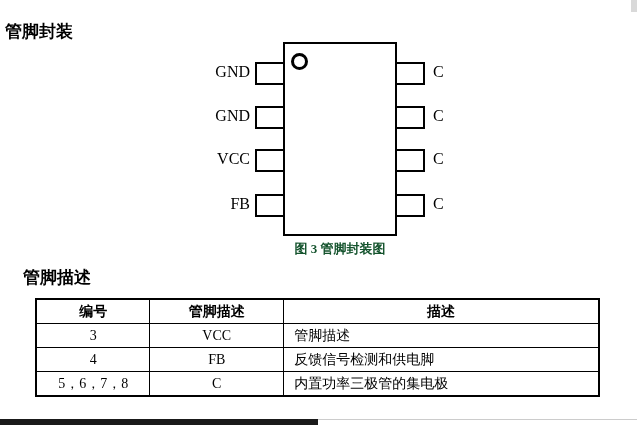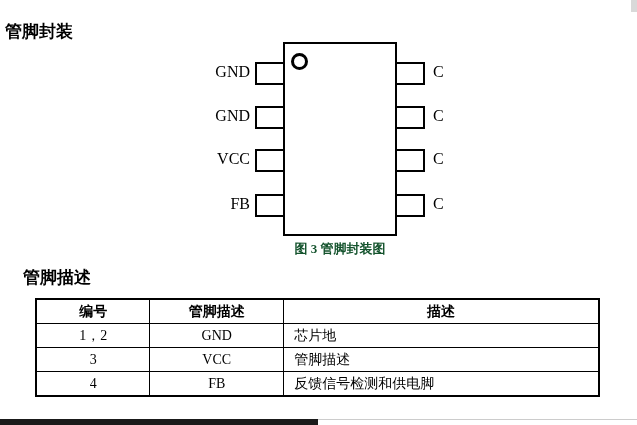--- a/index.html
+++ b/index.html
@@ -157,33 +157,33 @@
         <col class="col-name">
         <col class="col-desc">
     </colgroup>
     <tbody>
         <tr>
       <th>编号</th>
       <th>管脚描述</th>
       <th>描述</th>
     </tr>
     <tr>
-      <td>1，2</td>
-      <td>GND</td>
-      <td class="desc">芯片地</td>
-    </tr>
-    <tr>
       <td>3</td>
       <td>VCC</td>
       <td class="desc">管脚描述</td>
     </tr>
     <tr>
       <td>4</td>
       <td>FB</td>
       <td class="desc">反馈信号检测和供电脚</td>
+    </tr>
+    <tr>
+      <td>5，6，7，8</td>
+      <td>C</td>
+      <td class="desc">内置功率三极管的集电极</td>
     </tr>
   </tbody>
     </table>
 
   <div id="bottom-bar"></div>
   <div id="bottom-line"></div>
   <div id="scroll-fragment"></div>
 
 </div>
 

